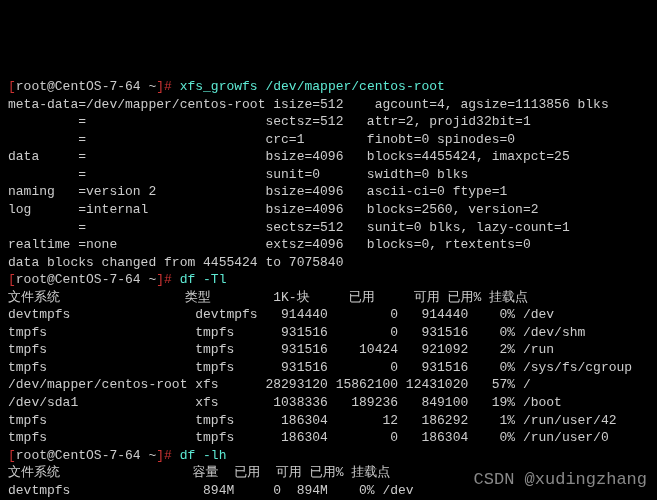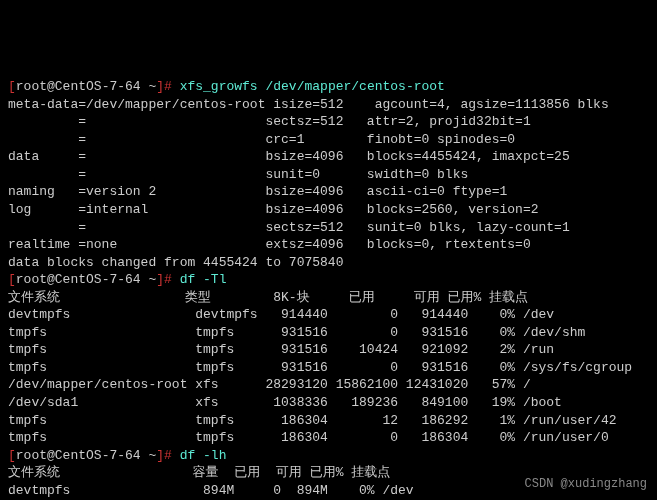--- a/index.html
+++ b/index.html
@@ -14,41 +14,41 @@
     white-space: pre;
   }
   .prompt-br { color: #cc3333; }
   .prompt-host { color: #ccc; }
   .cmd { color: #5eead4; }
   .watermark {
     position: fixed;
     right: 10px;
     bottom: 8px;
     color: #888;
-    font-size: 12px;
+    font-size: 17px;
   }
 </style>
 </head>
 <body>
 
 
 
 <div><span class="prompt-br">[</span><span class="prompt-host">root@CentOS-7-64 ~</span><span class="prompt-br">]# </span><span class="cmd">xfs_growfs /dev/mapper/centos-root</span>
 <span>meta-data=/dev/mapper/centos-root isize=512    agcount=4, agsize=1113856 blks
          =                       sectsz=512   attr=2, projid32bit=1
          =                       crc=1        finobt=0 spinodes=0
 data     =                       bsize=4096   blocks=4455424, imaxpct=25
          =                       sunit=0      swidth=0 blks
 naming   =version 2              bsize=4096   ascii-ci=0 ftype=1
 log      =internal               bsize=4096   blocks=2560, version=2
          =                       sectsz=512   sunit=0 blks, lazy-count=1
 realtime =none                   extsz=4096   blocks=0, rtextents=0
 data blocks changed from 4455424 to 7075840</span>
 <span class="prompt-br">[</span><span class="prompt-host">root@CentOS-7-64 ~</span><span class="prompt-br">]# </span><span class="cmd">df -Tl</span>
-<span>文件系统                类型        8K-块     已用     可用 已用% 挂载点</span>
+<span>文件系统                类型        1K-块     已用     可用 已用% 挂载点</span>
 <span>devtmpfs                devtmpfs   914440        0   914440    0% /dev
 tmpfs                   tmpfs      931516        0   931516    0% /dev/shm
 tmpfs                   tmpfs      931516    10424   921092    2% /run
 tmpfs                   tmpfs      931516        0   931516    0% /sys/fs/cgroup
 /dev/mapper/centos-root xfs      28293120 15862100 12431020   57% /
 /dev/sda1               xfs       1038336   189236   849100   19% /boot
 tmpfs                   tmpfs      186304       12   186292    1% /run/user/42
 tmpfs                   tmpfs      186304        0   186304    0% /run/user/0</span>
 <span class="prompt-br">[</span><span class="prompt-host">root@CentOS-7-64 ~</span><span class="prompt-br">]# </span><span class="cmd">df -lh</span>
 <span>文件系统                 容量  已用  可用 已用% 挂载点</span>

